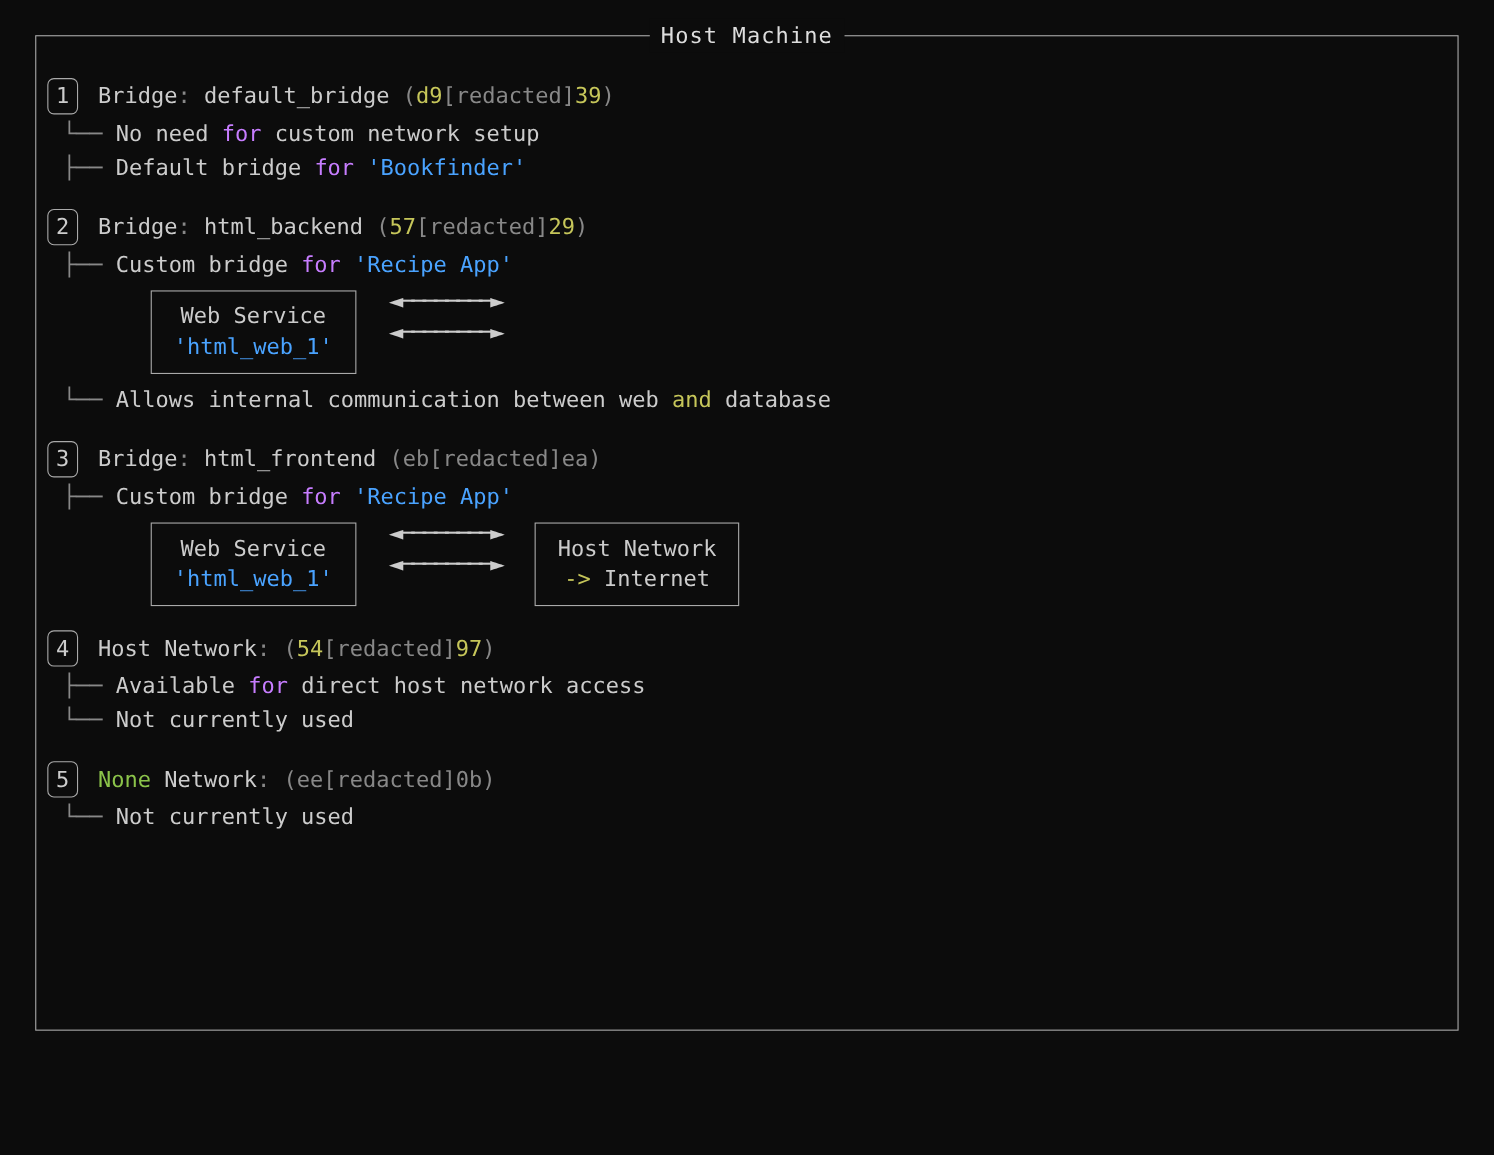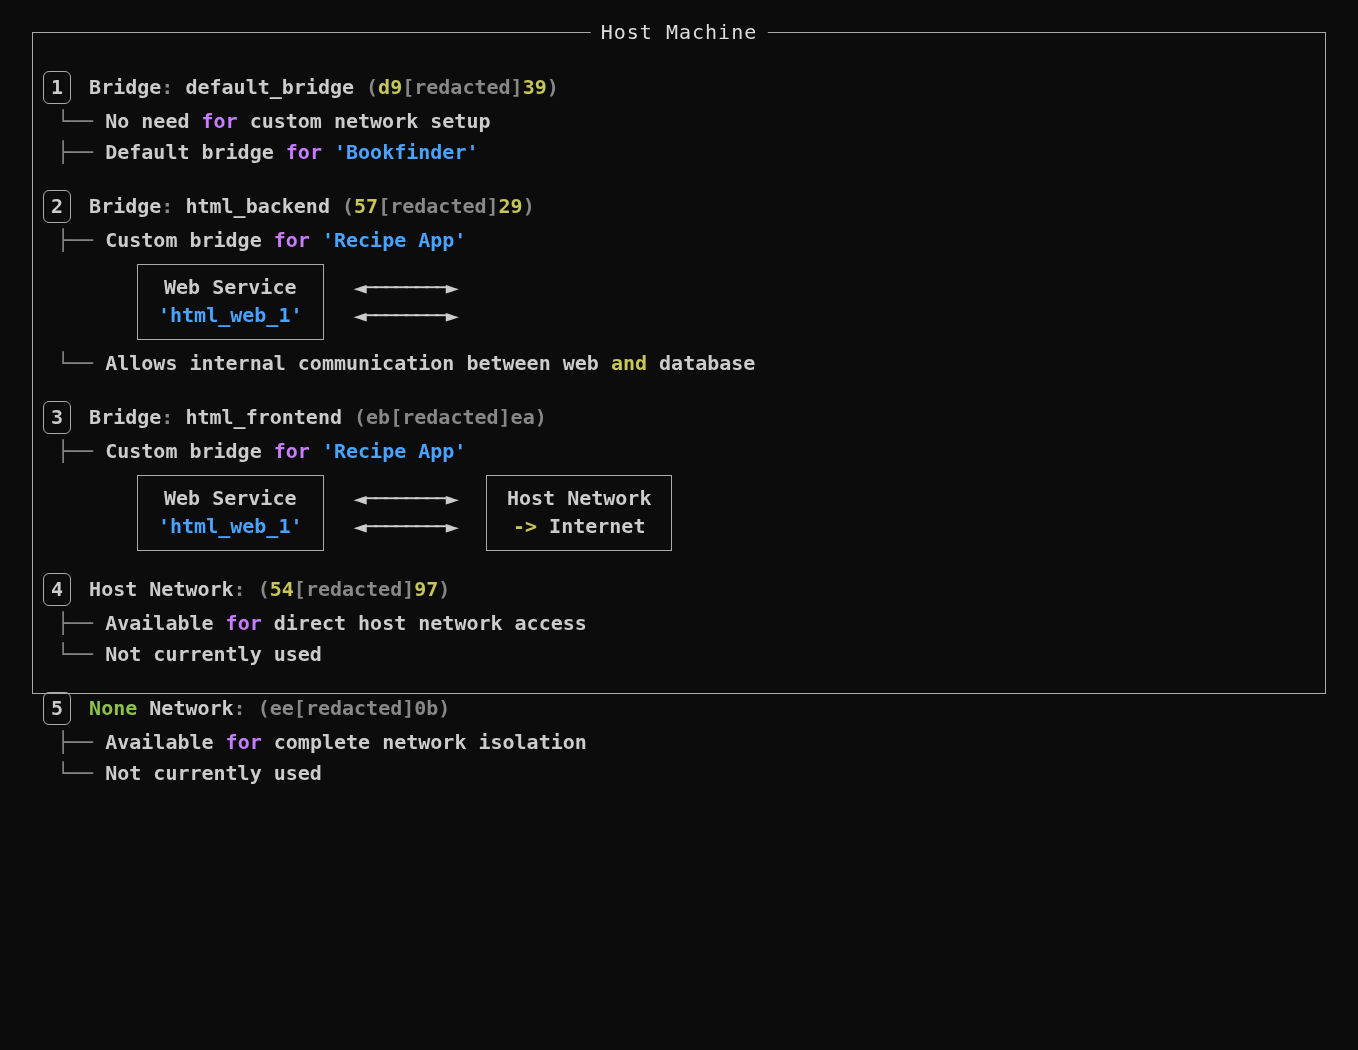--- a/index.html
+++ b/index.html
@@ -21,34 +21,34 @@
   .c-yellow  { color:#c6c65a; }
   .c-green   { color:#8bc34a;text-align:center; }
 
   
   .host {
     border:1px solid #aaa;
     border-radius:0;
     position:relative;
     margin:12px;
     padding:20px 10px 20px 10px;
-    height:662px;
+    height:905px;
   }
   .host > .host-title {
     position:absolute;
     top:-0.8em;
     left:50%;
     transform:translateX(-50%);
     background:#0c0c0c;
     padding:0 10px;
     color:#ddd;
     letter-spacing:1px;
   }
 
-  .entry { margin:18px 0 22px 0;font-weight:bold; }
+  .entry { margin:18px 0 22px 0; }
 
   
   .badge {
     display:inline-block;
     border:1px solid #aaa;
     border-radius:6px;
     padding:0 7px;
     margin-right:6px;
     vertical-align:baseline;
   }
@@ -59,21 +59,20 @@
     margin-left:14px;
     margin-top:2px;
   }
   .tree .branch {
     white-space:pre;
   }
 
   
   .svc-row {
     display:flex;
-    align-items:center;
     gap:30px;
     margin-left:80px;
     margin-top:8px;
     margin-bottom:8px;
   }
   .svc-box {
     border:1px solid #aaa;
     padding:8px 20px 10px 20px;
     text-align:center;
     line-height:1.4;
@@ -132,18 +131,17 @@
       <div class="entry">
         <div class="headline"><span class="badge">4</span><span> </span><span>Host Network</span><span class="c-dim">: </span><span class="c-dim">(</span><span class="c-yellow">54</span><span class="c-dim">[</span><span class="c-dim">redacted</span><span class="c-dim">]</span><span class="c-yellow">97</span><span class="c-dim">)</span></div>
         <div class="tree">
           <div class="branch"><span class="c-dim">├── </span><span>Available </span><span class="c-magenta">for</span><span> direct host network access</span></div>
           <div class="branch"><span class="c-dim">└── </span><span>Not currently used</span></div>
         </div>
       </div>
       <div class="entry">
         <div class="headline"><span class="badge">5</span><span> </span><span class="c-green">None</span><span> </span><span>Network</span><span class="c-dim">: </span><span class="c-dim">(</span><span class="c-dim">ee</span><span class="c-dim">[</span><span class="c-dim">redacted</span><span class="c-dim">]</span><span class="c-dim">0b</span><span class="c-dim">)</span></div>
         <div class="tree">
-          <div class="branch"><span class="c-dim">├── </span><span>Available </span><span class="c-magenta">for</span><span> complete network isolation</span></div>
           <div class="branch"><span class="c-dim">└── </span><span>Not currently used</span></div>
         </div>
       </div>
     </div>
 </div>
 
 </body></html>

